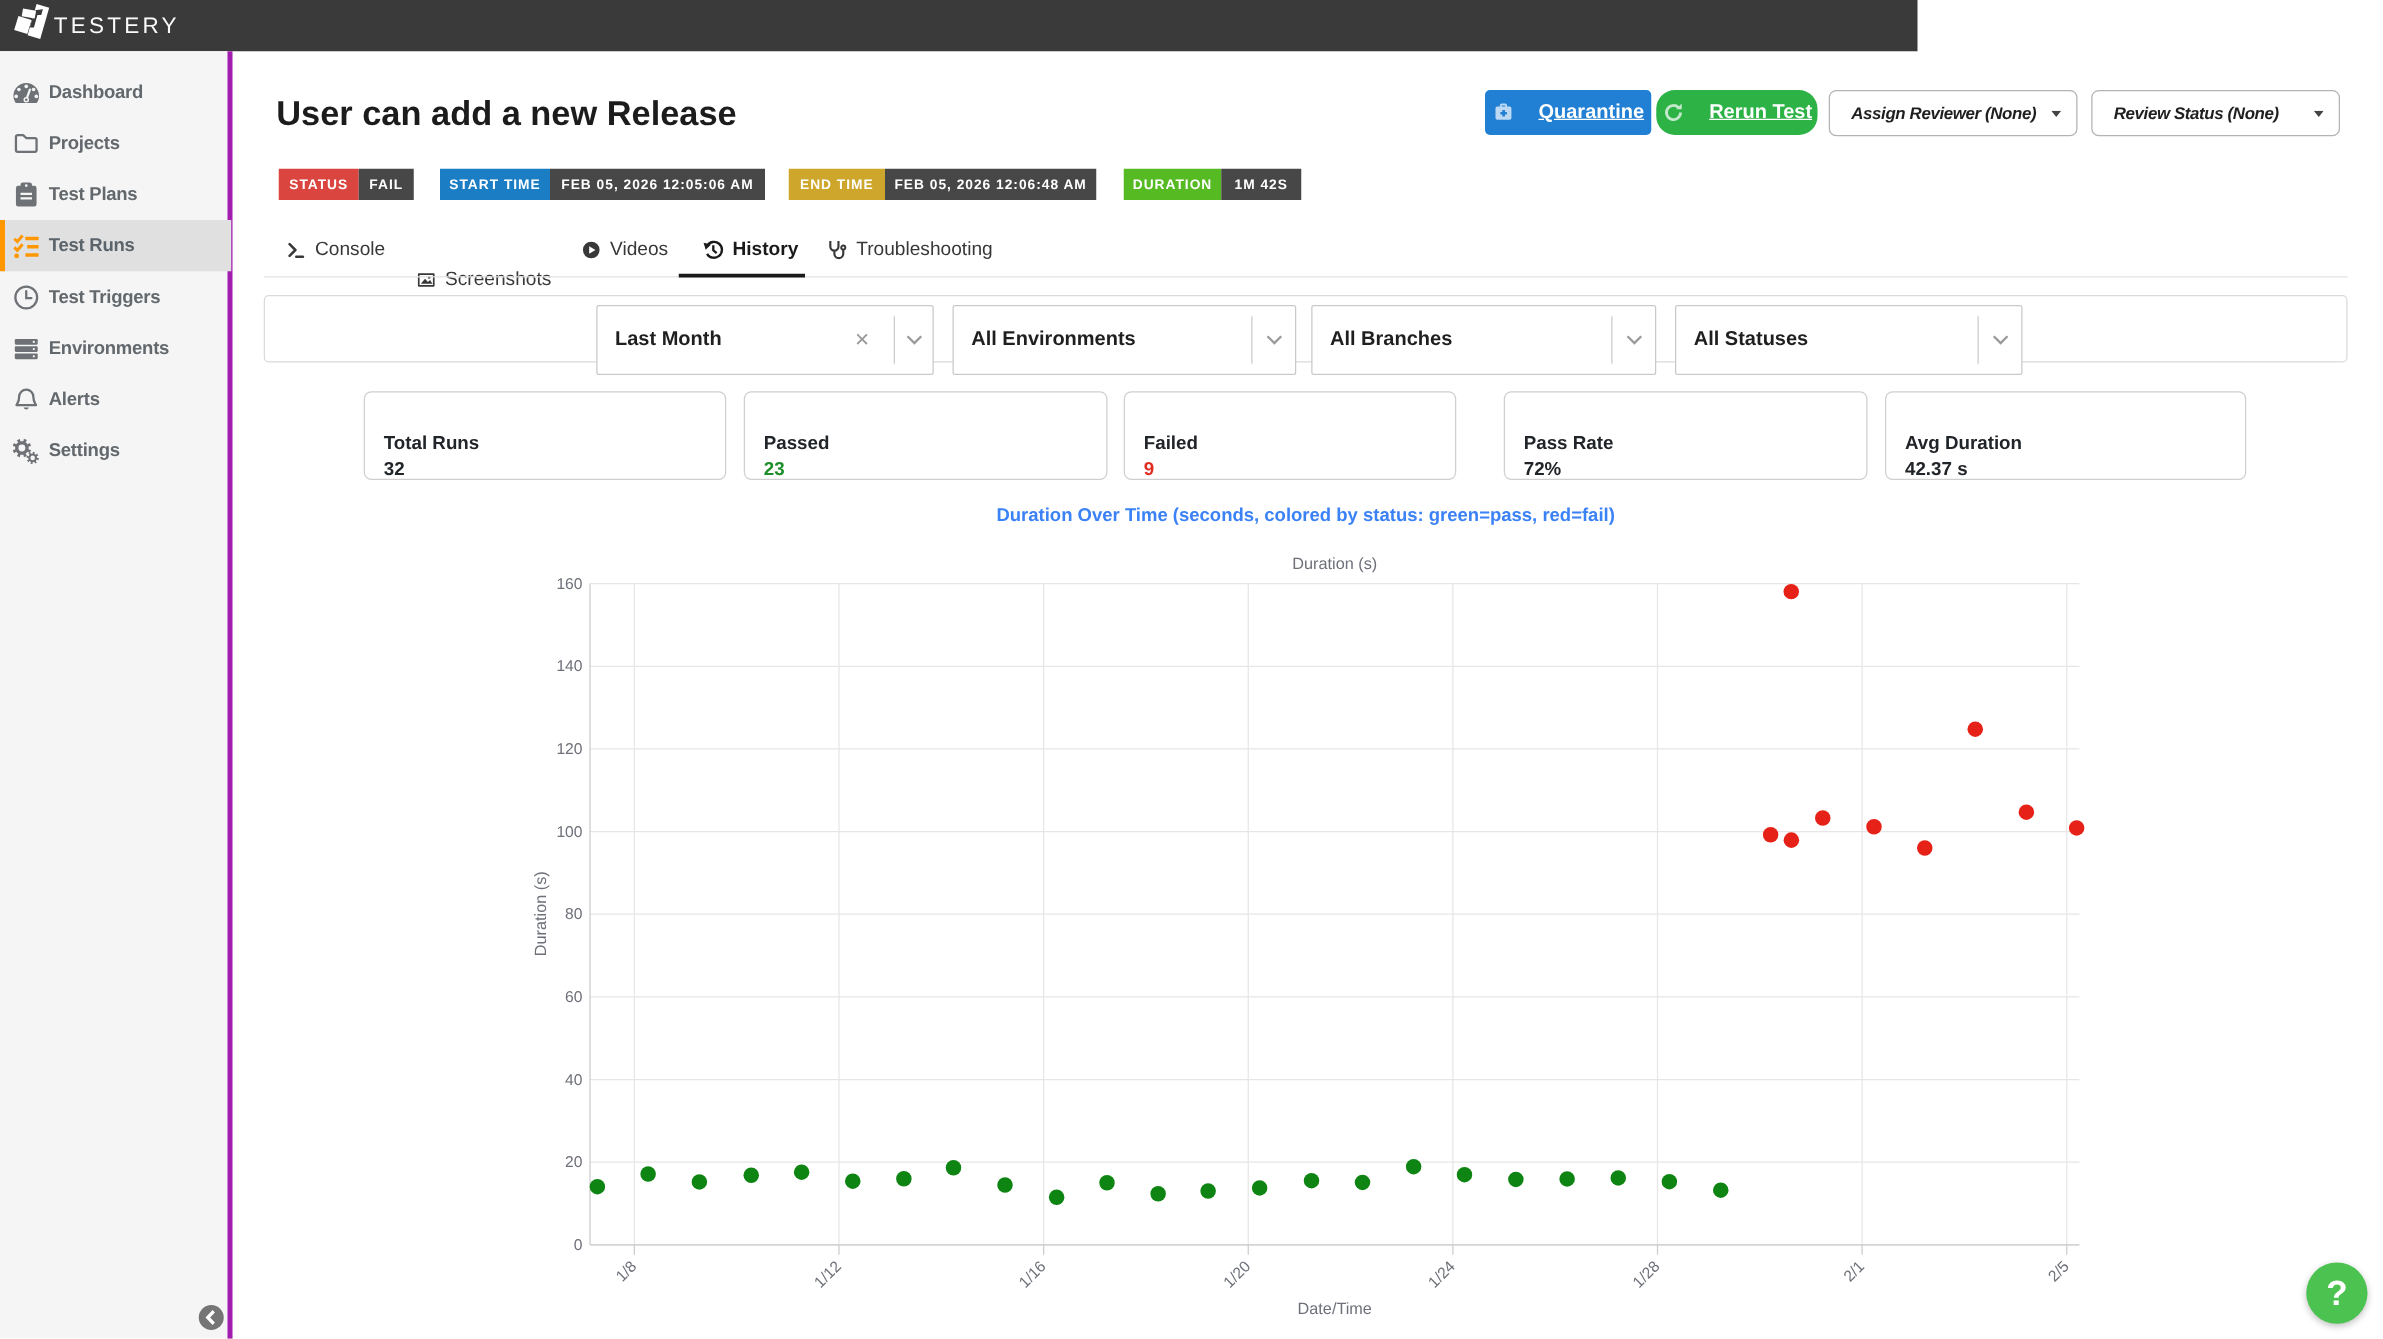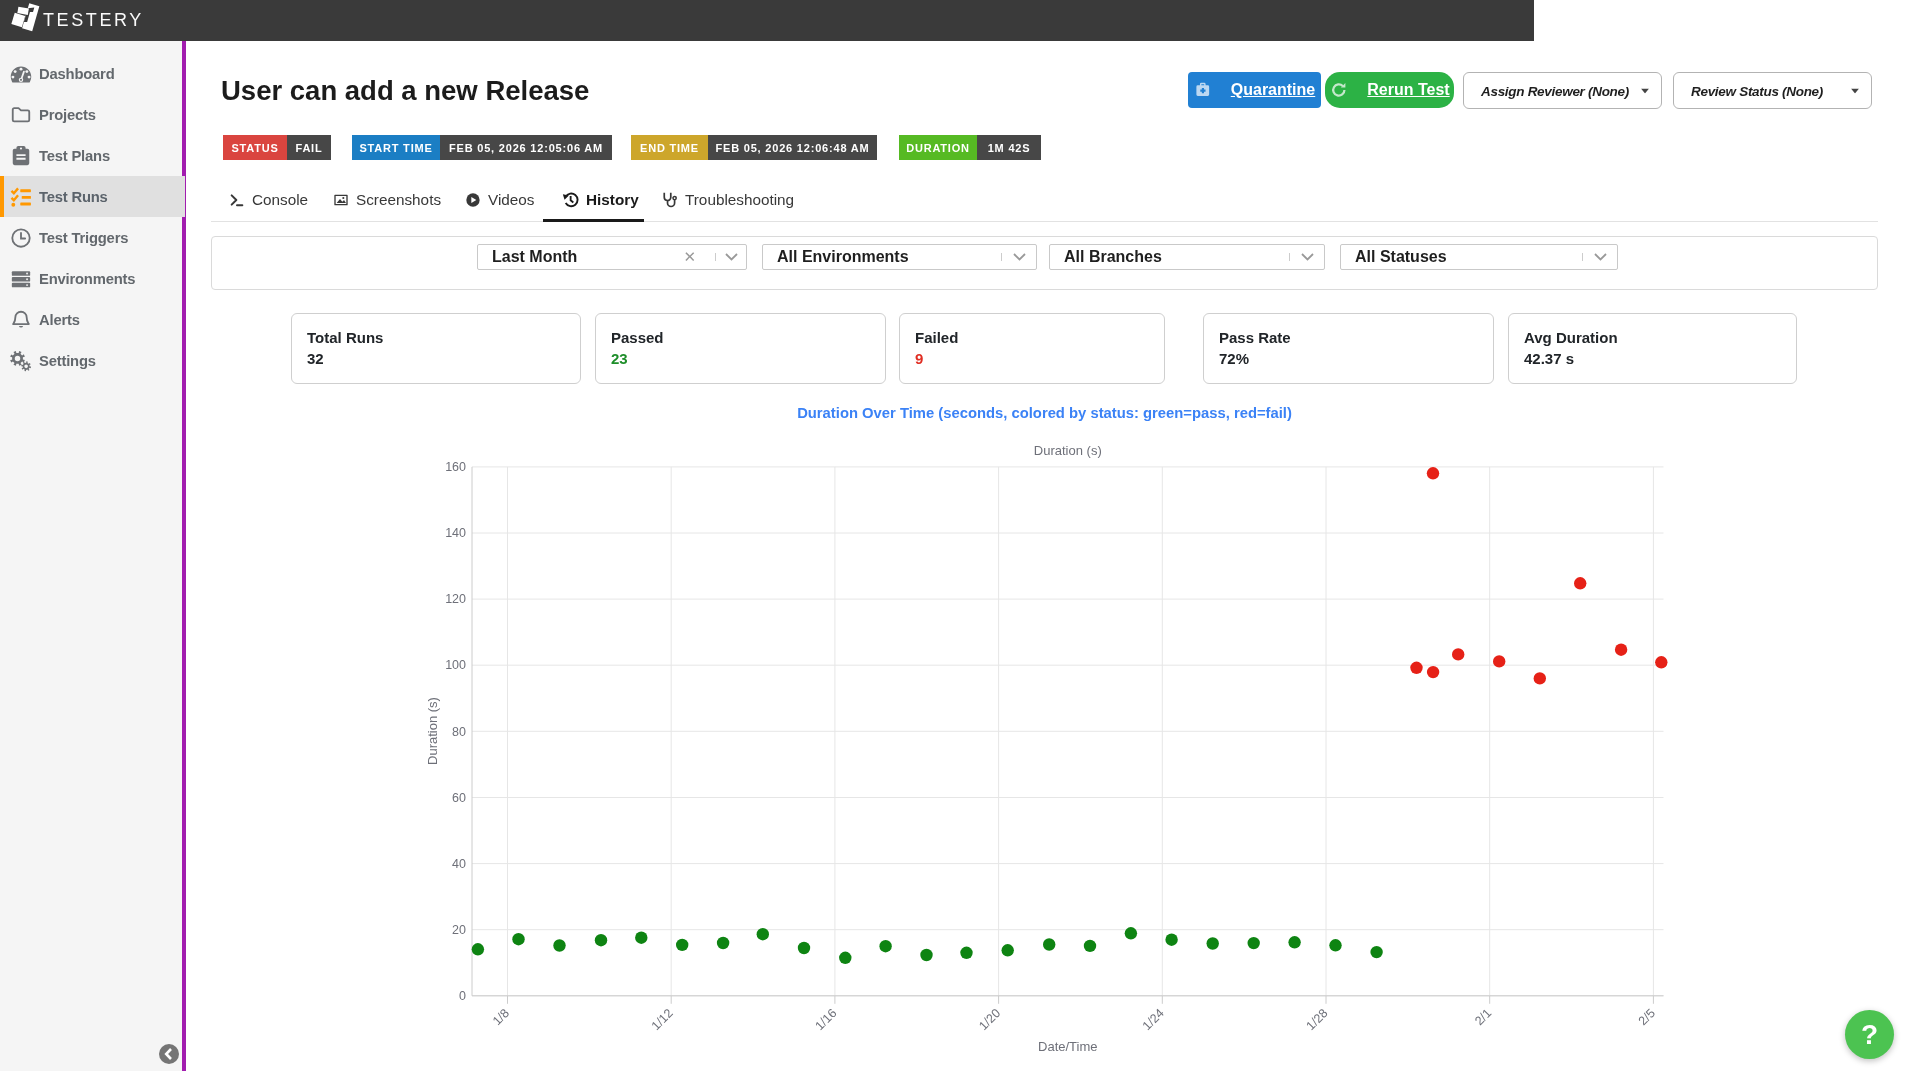--- a/index.html
+++ b/index.html
@@ -43,32 +43,32 @@
 #chip-dur { left:899px; } #chip-dur .key { background:#56ba23; width:78px; } #chip-dur .dark { width:64px; }
 
 
 #tabline { position:absolute; left:211px; top:221px; width:1667px; height:1px; background:#e2e2e2; }
 .tab { position:absolute; top:189px; height:21px; display:flex; align-items:center; gap:7px; font-size:15.3px; color:#383838; white-space:nowrap; }
 .tab.active { font-weight:bold; color:#1a1a1a; }
 #tab-underline { position:absolute; left:543px; top:219px; width:101px; height:3px; background:#1a1a1a; }
 
 
 #filtercard { position:absolute; left:211px; top:236px; width:1667px; height:54px; background:#fff; border:1px solid #dadada; border-radius:4px; }
-.fdrop { position:absolute; top:244px; height:26px; background:#fff; border:1px solid #c9c9c9; border-radius:2px; font-size:16px; font-weight:bold; color:#1f1f1f; }
+.fdrop { position:absolute; top:244px; height:56px; background:#fff; border:1px solid #c9c9c9; border-radius:2px; font-size:16px; font-weight:bold; color:#1f1f1f; }
 .fdrop .fd-label { position:absolute; left:14px; top:50%; transform:translateY(-50%); white-space:nowrap; }
 .fdrop .fd-x { position:absolute; top:50%; transform:translateY(-50%); color:#999; font-size:15px; font-weight:normal; }
 .fdrop .fd-sep { position:absolute; top:8px; bottom:8px; width:1px; background:#ccc; }
 .fdrop .fd-caret { position:absolute; top:50%; transform:translateY(-50%); }
 #fd1 { left:477px; width:270px; }
 #fd2 { left:762px; width:275px; }
 #fd3 { left:1049px; width:276px; }
 #fd4 { left:1340px; width:278px; }
 
 
-.card { position:absolute; top:313px; height:71px; background:#fff; border:1px solid #cfcfcf; border-radius:6px; padding:15px 15px; }
+.card { position:absolute; top:313px; height:71px; background:#fff; border:1px solid #cfcfcf; border-radius:6px; padding:32px 15px; }
 .card .c-label { font-size:15px; font-weight:bold; color:#212529; }
 .card .c-value { font-size:15px; font-weight:bold; color:#212529; margin-top:4px; }
 #card1 { left:291px; width:290px; }
 #card2 { left:595px; width:291px; }
 #card3 { left:899px; width:266px; }
 #card4 { left:1203px; width:291px; }
 #card5 { left:1508px; width:289px; }
 .green { color:#1e8e2a !important; }
 .red { color:#e02d22 !important; }
 
@@ -238,21 +238,21 @@
     <div class="dark">1M 42S</div>
   </div>
 
 <div class="tab" style="left:229px;">
   <svg width="16" height="16" viewBox="0 0 24 24">
       <path fill="none" stroke="#383838" stroke-width="3" stroke-linecap="round" stroke-linejoin="round" d="M4 5 L11 12 L4 19"></path>
       <path stroke="#383838" stroke-width="3" stroke-linecap="round" d="M12 20 H20"></path>
     </svg>
   <span>Console</span>
 </div>
-<div class="tab" style="left:333px;">
+<div class="tab" style="left:333px;margin-top:24px;">
   <svg width="16" height="16" viewBox="0 0 24 24">
       <path fill="#383838" d="M3 4 h18 a1 1 0 0 1 1 1 v14 a1 1 0 0 1-1 1 H3 a1 1 0 0 1-1-1 V5 a1 1 0 0 1 1-1 Z m1 2 v12 h16 V6 Z m1.5 10.5 5-6 3.5 4 2.5-2.5 3 4.5 Z"></path>
       <circle cx="15.5" cy="9" r="1.6" fill="#383838"></circle>
     </svg>
   <span>Screenshots</span>
 </div>
 <div class="tab" style="left:465px;">
   <svg width="16" height="16" viewBox="0 0 24 24">
       <circle cx="12" cy="12" r="10" fill="#383838"></circle>
       <path d="M9.5 7.5 L17 12 L9.5 16.5 Z" fill="#fff"></path>

